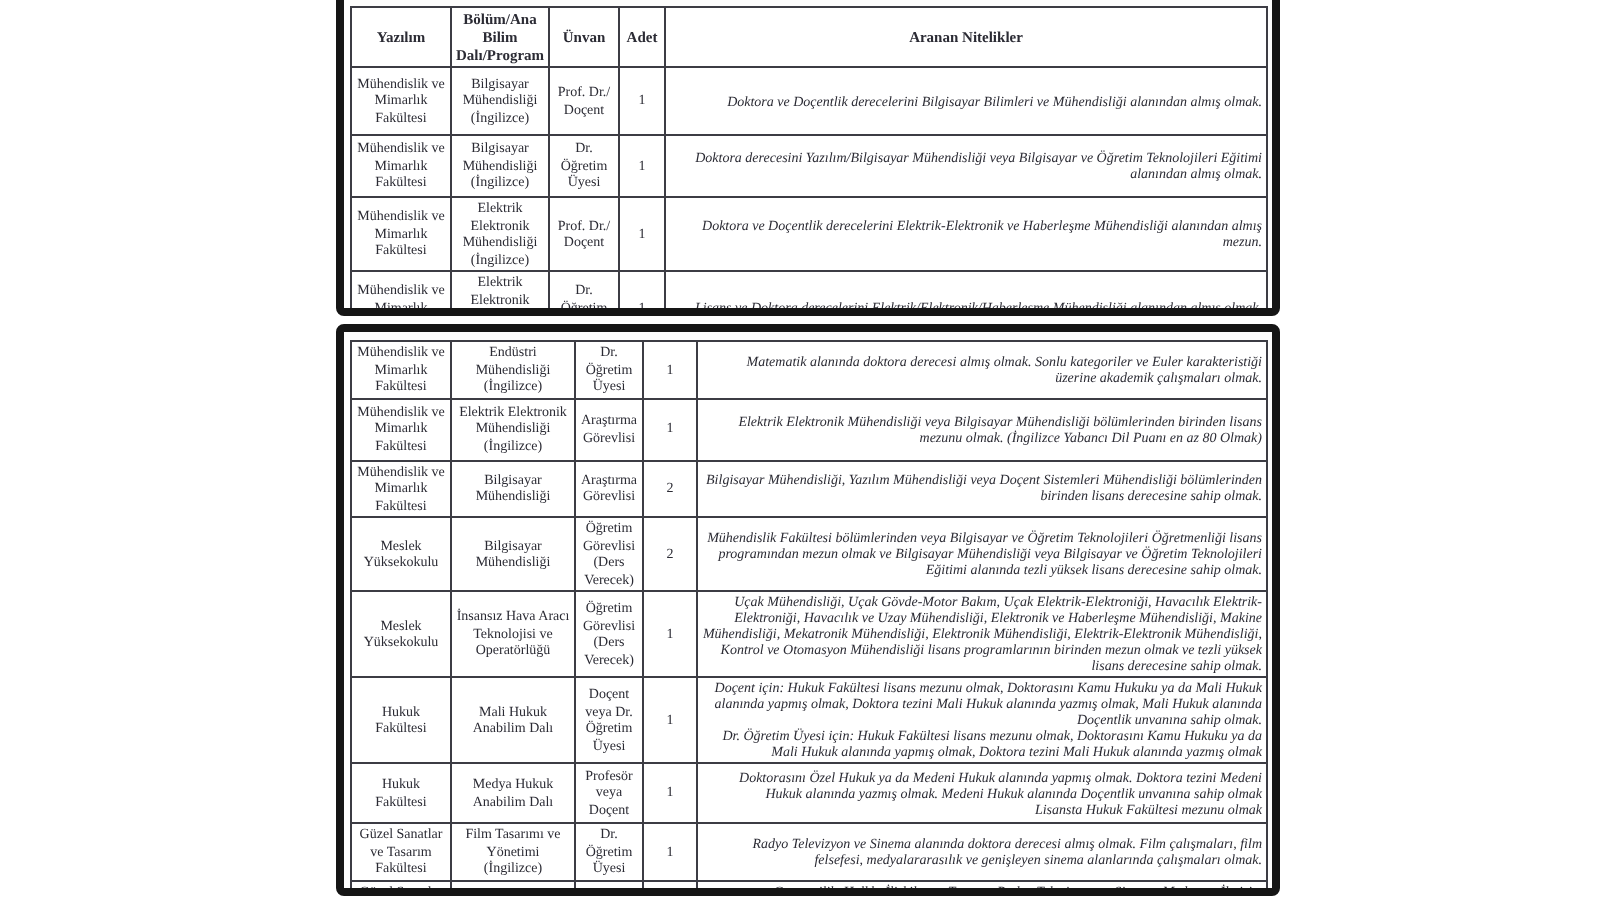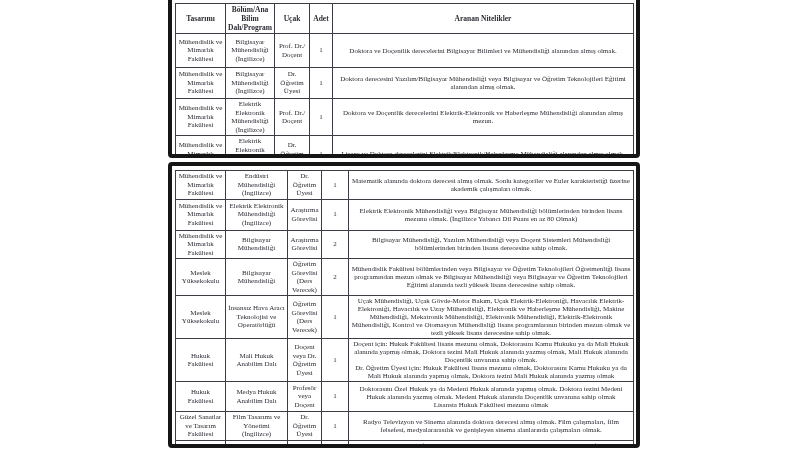--- a/index.html
+++ b/index.html
@@ -30,22 +30,22 @@
     overflow:hidden;
     box-sizing:border-box;
   }
   th.hdr{
     font-size:7.5px;font-weight:bold;text-align:center;line-height:9px;color:#2b2b34;
   }
   td.c-center{
     font-size:7px;text-align:center;line-height:8.5px;color:#2b2b34;
   }
   td.c-nitel{
-    font-size:7px;text-align:center;line-height:8px;color:#2b2b34;
-    white-space:pre-line;padding-left:4px;padding-right:2px;
+    font-size:7px;text-align:right;line-height:8px;color:#2b2b34;
+    white-space:pre-line;padding-left:4px;padding-right:2px;font-style:italic;
   }
   
   .t1 col.co1{width:50px;} .t1 col.co2{width:49px;} .t1 col.co3{width:35px;}
   .t1 col.co4{width:23px;} .t1 col.co5{width:301px;}
   
   .t2 col.co1{width:50px;} .t2 col.co2{width:62px;} .t2 col.co3{width:34px;}
   .t2 col.co4{width:27px;} .t2 col.co5{width:285px;}
 </style>
 </head>
 <body>
@@ -56,23 +56,23 @@
     <table class="jobs t1">
       <colgroup>
         <col class="co1">
           <col class="co2">
           <col class="co3">
           <col class="co4">
           <col class="co5">
       </colgroup>
       <thead>
         <tr style="height: 24px;">
-          <th class="hdr">Tasarımı</th>
+          <th class="hdr">Yazılım</th>
           <th class="hdr">Bölüm/Ana Bilim Dalı/Program</th>
-          <th class="hdr">Uçak</th>
+          <th class="hdr">Ünvan</th>
           <th class="hdr">Adet</th>
           <th class="hdr">Aranan Nitelikler</th>
         </tr>
       </thead>
       <tbody>
           <tr style="height: 34px;">
             <td class="c-center">Mühendislik ve Mimarlık Fakültesi</td>
             <td class="c-center">Bilgisayar Mühendisliği (İngilizce)</td>
             <td class="c-center">Prof. Dr./ Doçent</td>
             <td class="c-center">1</td>

